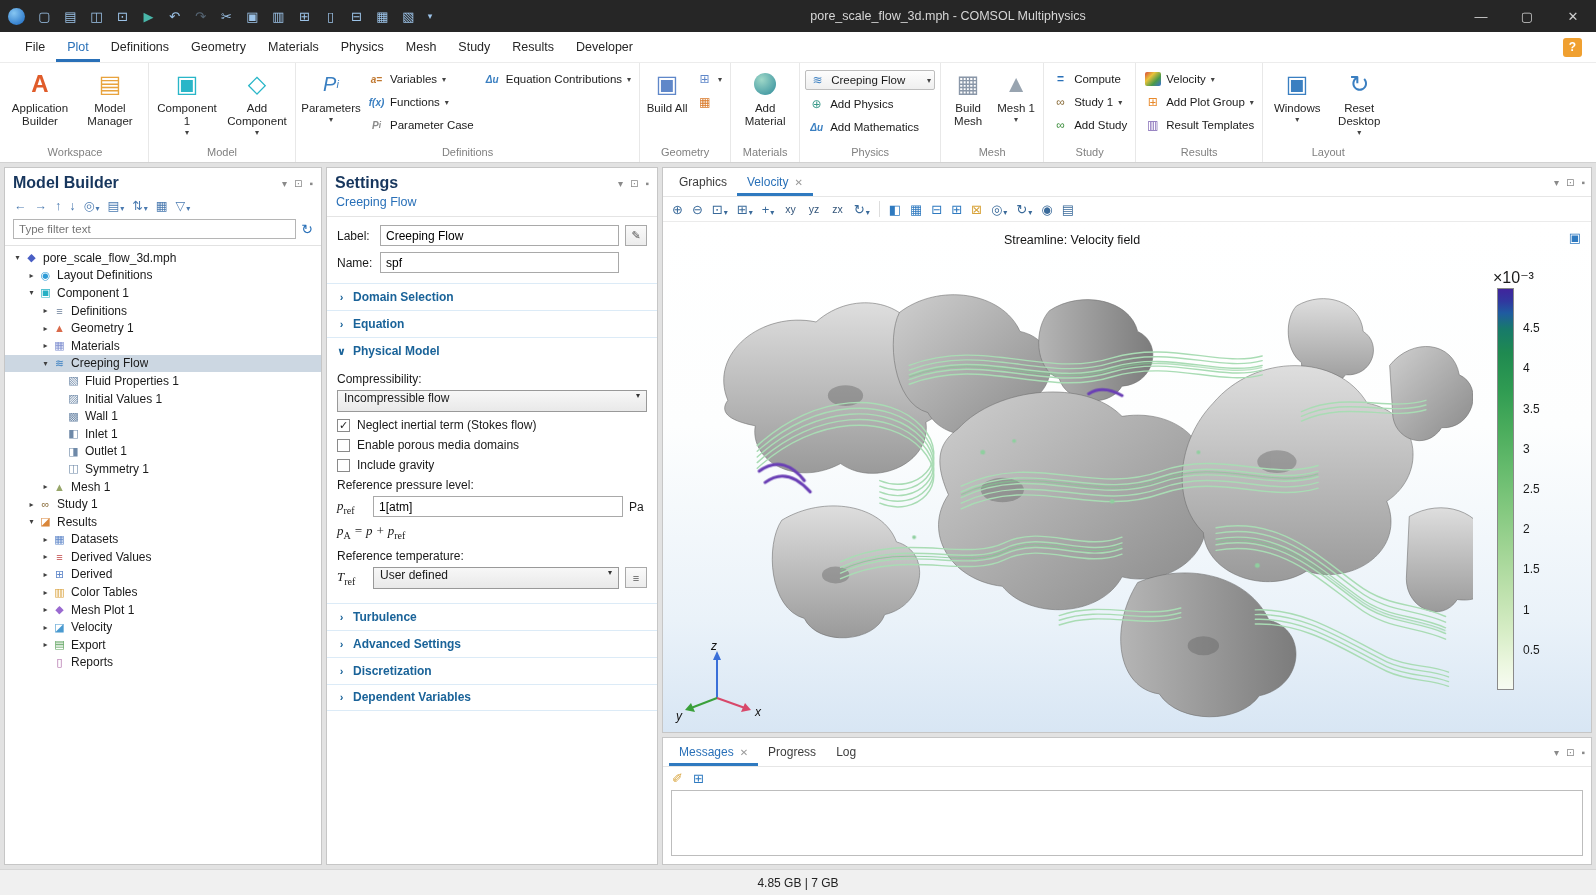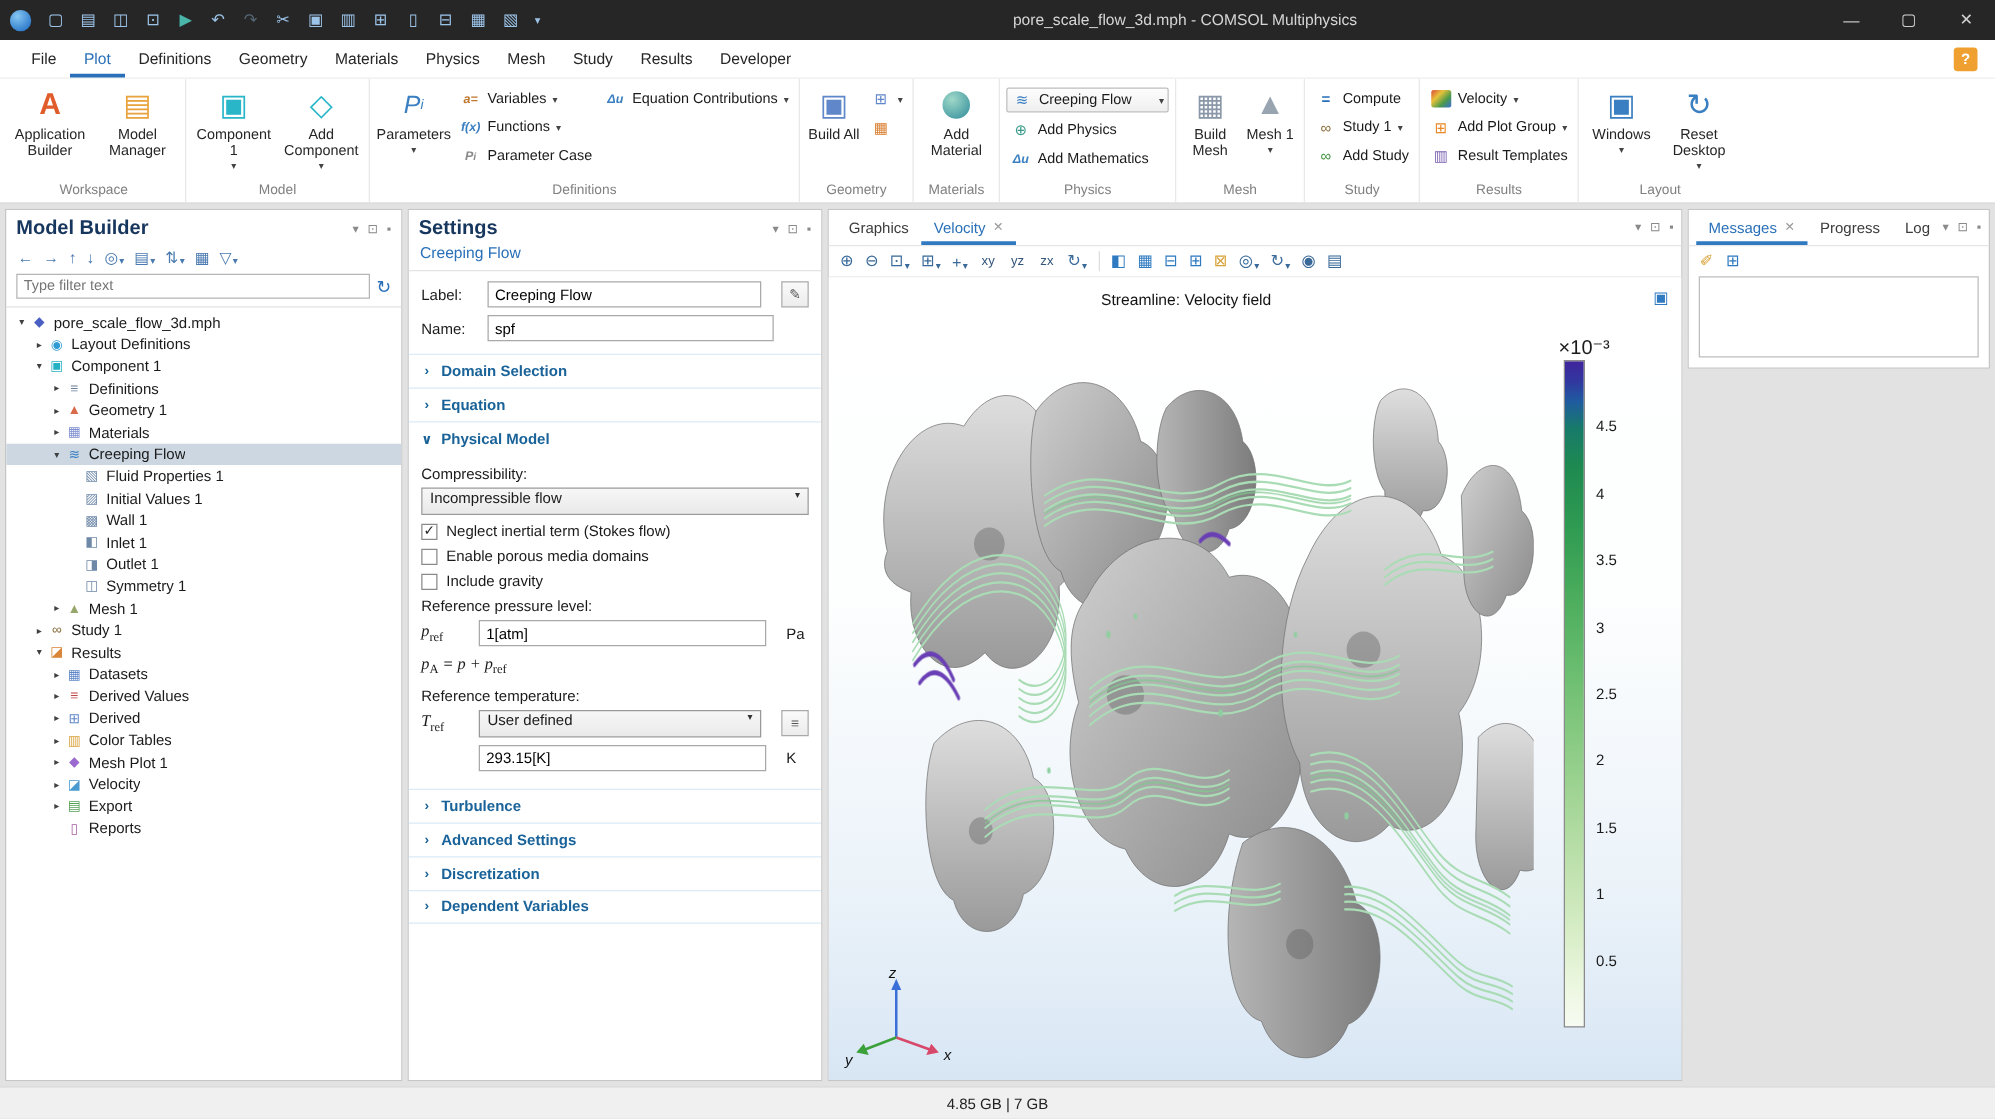--- a/index.html
+++ b/index.html
@@ -40,21 +40,21 @@
 .si.txt{font-size:10px;font-weight:bold;font-style:italic}
 .pcombo{border:1px solid #bdbdbd;background:linear-gradient(#fdfdfd,#efefef);border-radius:2px;min-width:130px}
 .matico{width:22px;height:22px;border-radius:50%;background:radial-gradient(circle at 35% 30%,#9fd8c8,#2e8b9a)}
 .velico{width:16px;height:14px;border-radius:2px;background:linear-gradient(135deg,#d94a3a,#e8c23a,#4a9a4a,#3a6fd8)}
 
 
 .main{flex:1;display:flex;gap:4px;padding:4px;min-height:0}
 .panel{background:#fff;border:1px solid #c6c6c6;display:flex;flex-direction:column;min-height:0;min-width:0}
 .p-mb{width:318px;flex:none}
 .p-set{width:332px;flex:none}
-.rcol{flex:1;display:flex;flex-direction:row;gap:4px;min-width:0}
+.rcol{flex:1;display:flex;flex-direction:column;gap:4px;min-width:0}
 .p-gfx{flex:1}
 .p-msg{height:128px;flex:none}
 .ph{display:flex;align-items:center;padding:6px 8px 2px}
 .pt{font-size:16px;font-weight:bold;color:#17365d}
 .pwin{margin-left:auto;display:flex;gap:7px;color:#8a8a8a;font-size:10px}
 .pwin span{cursor:default}
 
 
 .mbtb{display:flex;align-items:center;gap:8px;padding:4px 9px 6px;color:#4a7ab0;font-size:12.5px}
 .mbtb .g{display:flex;align-items:flex-end;gap:1px}
@@ -65,21 +65,21 @@
 .tree{flex:1;overflow:hidden;padding-top:3px;font-size:12px}
 .trow{display:flex;align-items:center;height:17.6px;white-space:nowrap}
 .trow.sel{background:#ccd7e2}
 .texp{width:13px;text-align:center;font-size:8px;color:#404040;flex:none}
 .tic{width:15px;height:14px;flex:none;margin-right:4px;display:flex;align-items:center;justify-content:center;font-size:11px}
 .tlb{overflow:hidden}
 
 
 .psub{padding:1px 9px 7px;color:#2970b8;font-size:12.5px;border-bottom:1px solid #e4e4e4}
 .sbody{flex:1;overflow:hidden;padding:8px 10px 0}
-.frow{display:flex;align-items:center;gap:16px;margin-bottom:6px}
+.frow{display:flex;align-items:center;gap:6px;margin-bottom:6px}
 .flabel{width:37px;flex:none}
 .tin{height:21px;border:1px solid #a9a9a9;padding:0 5px;font-size:12px;font-family:inherit;background:#fff;min-width:0}
 .sqbtn{width:22px;height:21px;flex:none;border:1px solid #a9a9a9;background:linear-gradient(#fafafa,#ececec);display:flex;align-items:center;justify-content:center;font-size:11px;color:#555}
 .sec{display:flex;align-items:center;gap:7px;height:27px;color:#1a6399;font-weight:bold;font-size:12px;border-top:1px solid #dcebf7;margin:0 -10px;padding:0 10px}
 .sarr{width:9px;text-align:center;font-size:11px}
 .secbody{padding:2px 0 8px}
 .plabel{margin:6px 0 4px}
 .combo{height:22px;border:1px solid #999;background:linear-gradient(#f7f7f7,#e9e9e9);display:flex;align-items:flex-start;padding:0 6px;font-size:12px;min-width:0}
 .combo .cv{flex:1;overflow:hidden;white-space:nowrap}
 .combo .ca{font-size:8px;color:#333;margin-left:4px}
@@ -573,25 +573,20 @@
           </div>
           <div class="eq"><span>p</span><sub>A</sub><span> = p + p</span><sub>ref</sub></div>
           <div class="plabel">Reference temperature:</div>
           <div class="frow">
             <span class="sym"><span>T</span><sub>ref</sub></span>
             <div class="combo" style="flex:1">
               <span class="cv">User defined</span>
               <span class="ca">▾</span>
             </div>
             <span class="sqbtn">≡</span>
-          </div>
-          <div class="frow">
-            <span class="sym"></span>
-            <input class="tin" style="flex: 1 1 0%; margin-right: 28px;" value="293.15[K]">
-            <span class="unit" style="margin-left:-28px">K</span>
           </div>
         </div>
 
         <div class="sec">
             <span class="sarr">›</span>
             <span>Turbulence</span>
           </div>
         <div class="sec">
             <span class="sarr">›</span>
             <span>Advanced Settings</span>

